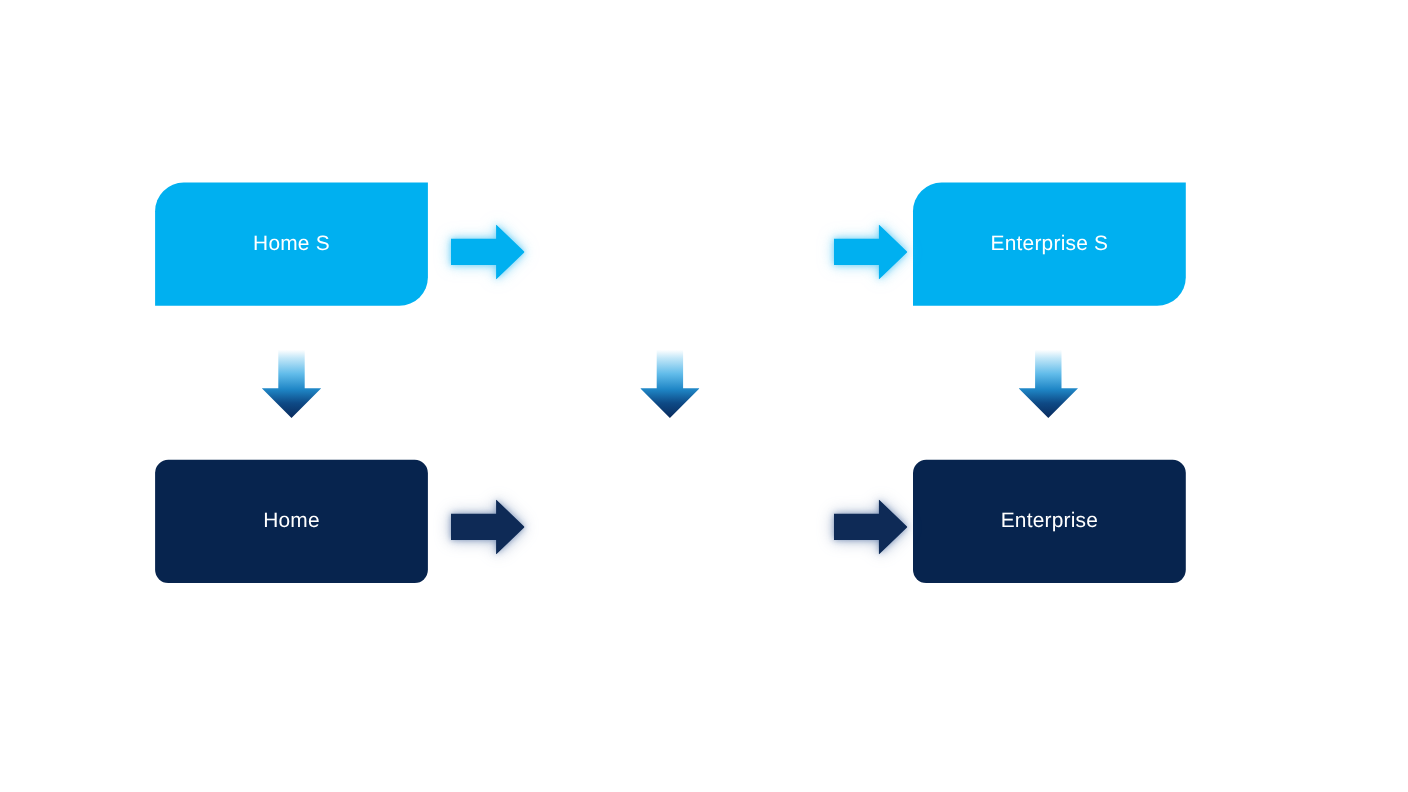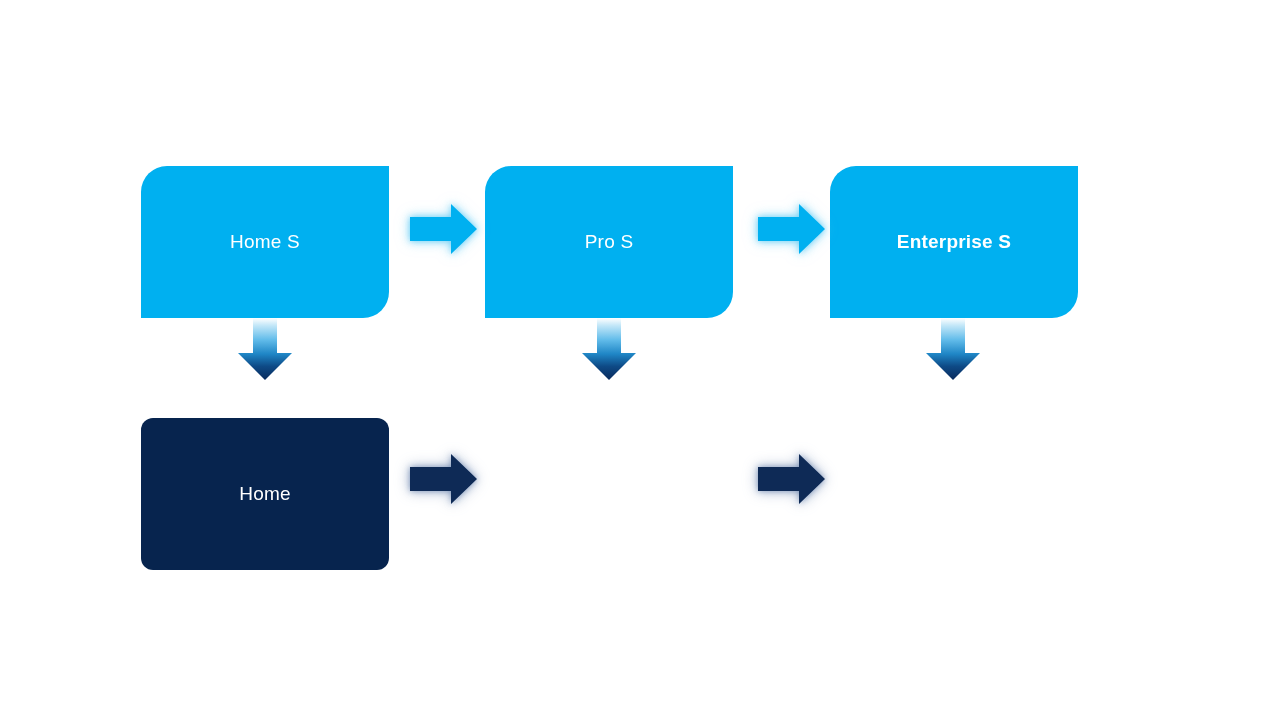--- a/index.html
+++ b/index.html
@@ -12,41 +12,41 @@
     position: relative;
     width: 1280px;
     height: 720px;
     background: #ffffff;
     overflow: hidden;
   }
   
   .node {
     position: absolute;
     width: 248px;
-    height: 152px;
+    height: 112px;
     display: flex;
     align-items: center;
     justify-content: center;
     color: #ffffff;
     font-size: 19px;
     letter-spacing: 0.2px;
   }
   .node.top {
     top: 166px;
     background: var(--top-fill, #00B0F0);
     border-radius: 26px 0 26px 0;
   }
   .node.bottom {
     top: 418px;
     background: var(--bottom-fill, #07244E);
     border-radius: 12px;
   }
   .col1 { left: 141px; }
   .col2 { left: 485px; }
-  .col3 { left: 830px; font-weight: bold; }
+  .col3 { left: 830px; }
 
   
   .rarrow-wrap {
     position: absolute;
     width: 67px;
     height: 50px;
   }
   .rarrow-wrap.light {
     top: 204px;
     filter: drop-shadow(0 0 3px rgba(110, 208, 246, 0.95)) drop-shadow(0 0 6px rgba(110, 208, 246, 0.55));
@@ -85,41 +85,41 @@
   .darrow.col3 { left: 926px; }
 </style>
 </head>
 <body>
 
 <div class="canvas">
 
   <div class="node top col1">
     <span>Home S</span>
   </div>
-  <div class="node top col2">
-    <span>Pro S</span>
-  </div>
   <div class="node top col3">
     <span>Enterprise S</span>
   </div>
 
   <div class="rarrow-wrap light gap1">
     <div class="rarrow light"></div>
   </div>
   <div class="rarrow-wrap light gap2">
     <div class="rarrow light"></div>
   </div>
 
   <div class="darrow col1"></div>
   <div class="darrow col2"></div>
   <div class="darrow col3"></div>
 
   <div class="node bottom col1">
     <span>Home</span>
   </div>
+  <div class="node bottom col3">
+    <span>Enterprise</span>
+  </div>
 
   <div class="rarrow-wrap dark gap1">
     <div class="rarrow dark"></div>
   </div>
   <div class="rarrow-wrap dark gap2">
     <div class="rarrow dark"></div>
   </div>
 
 </div>
 

